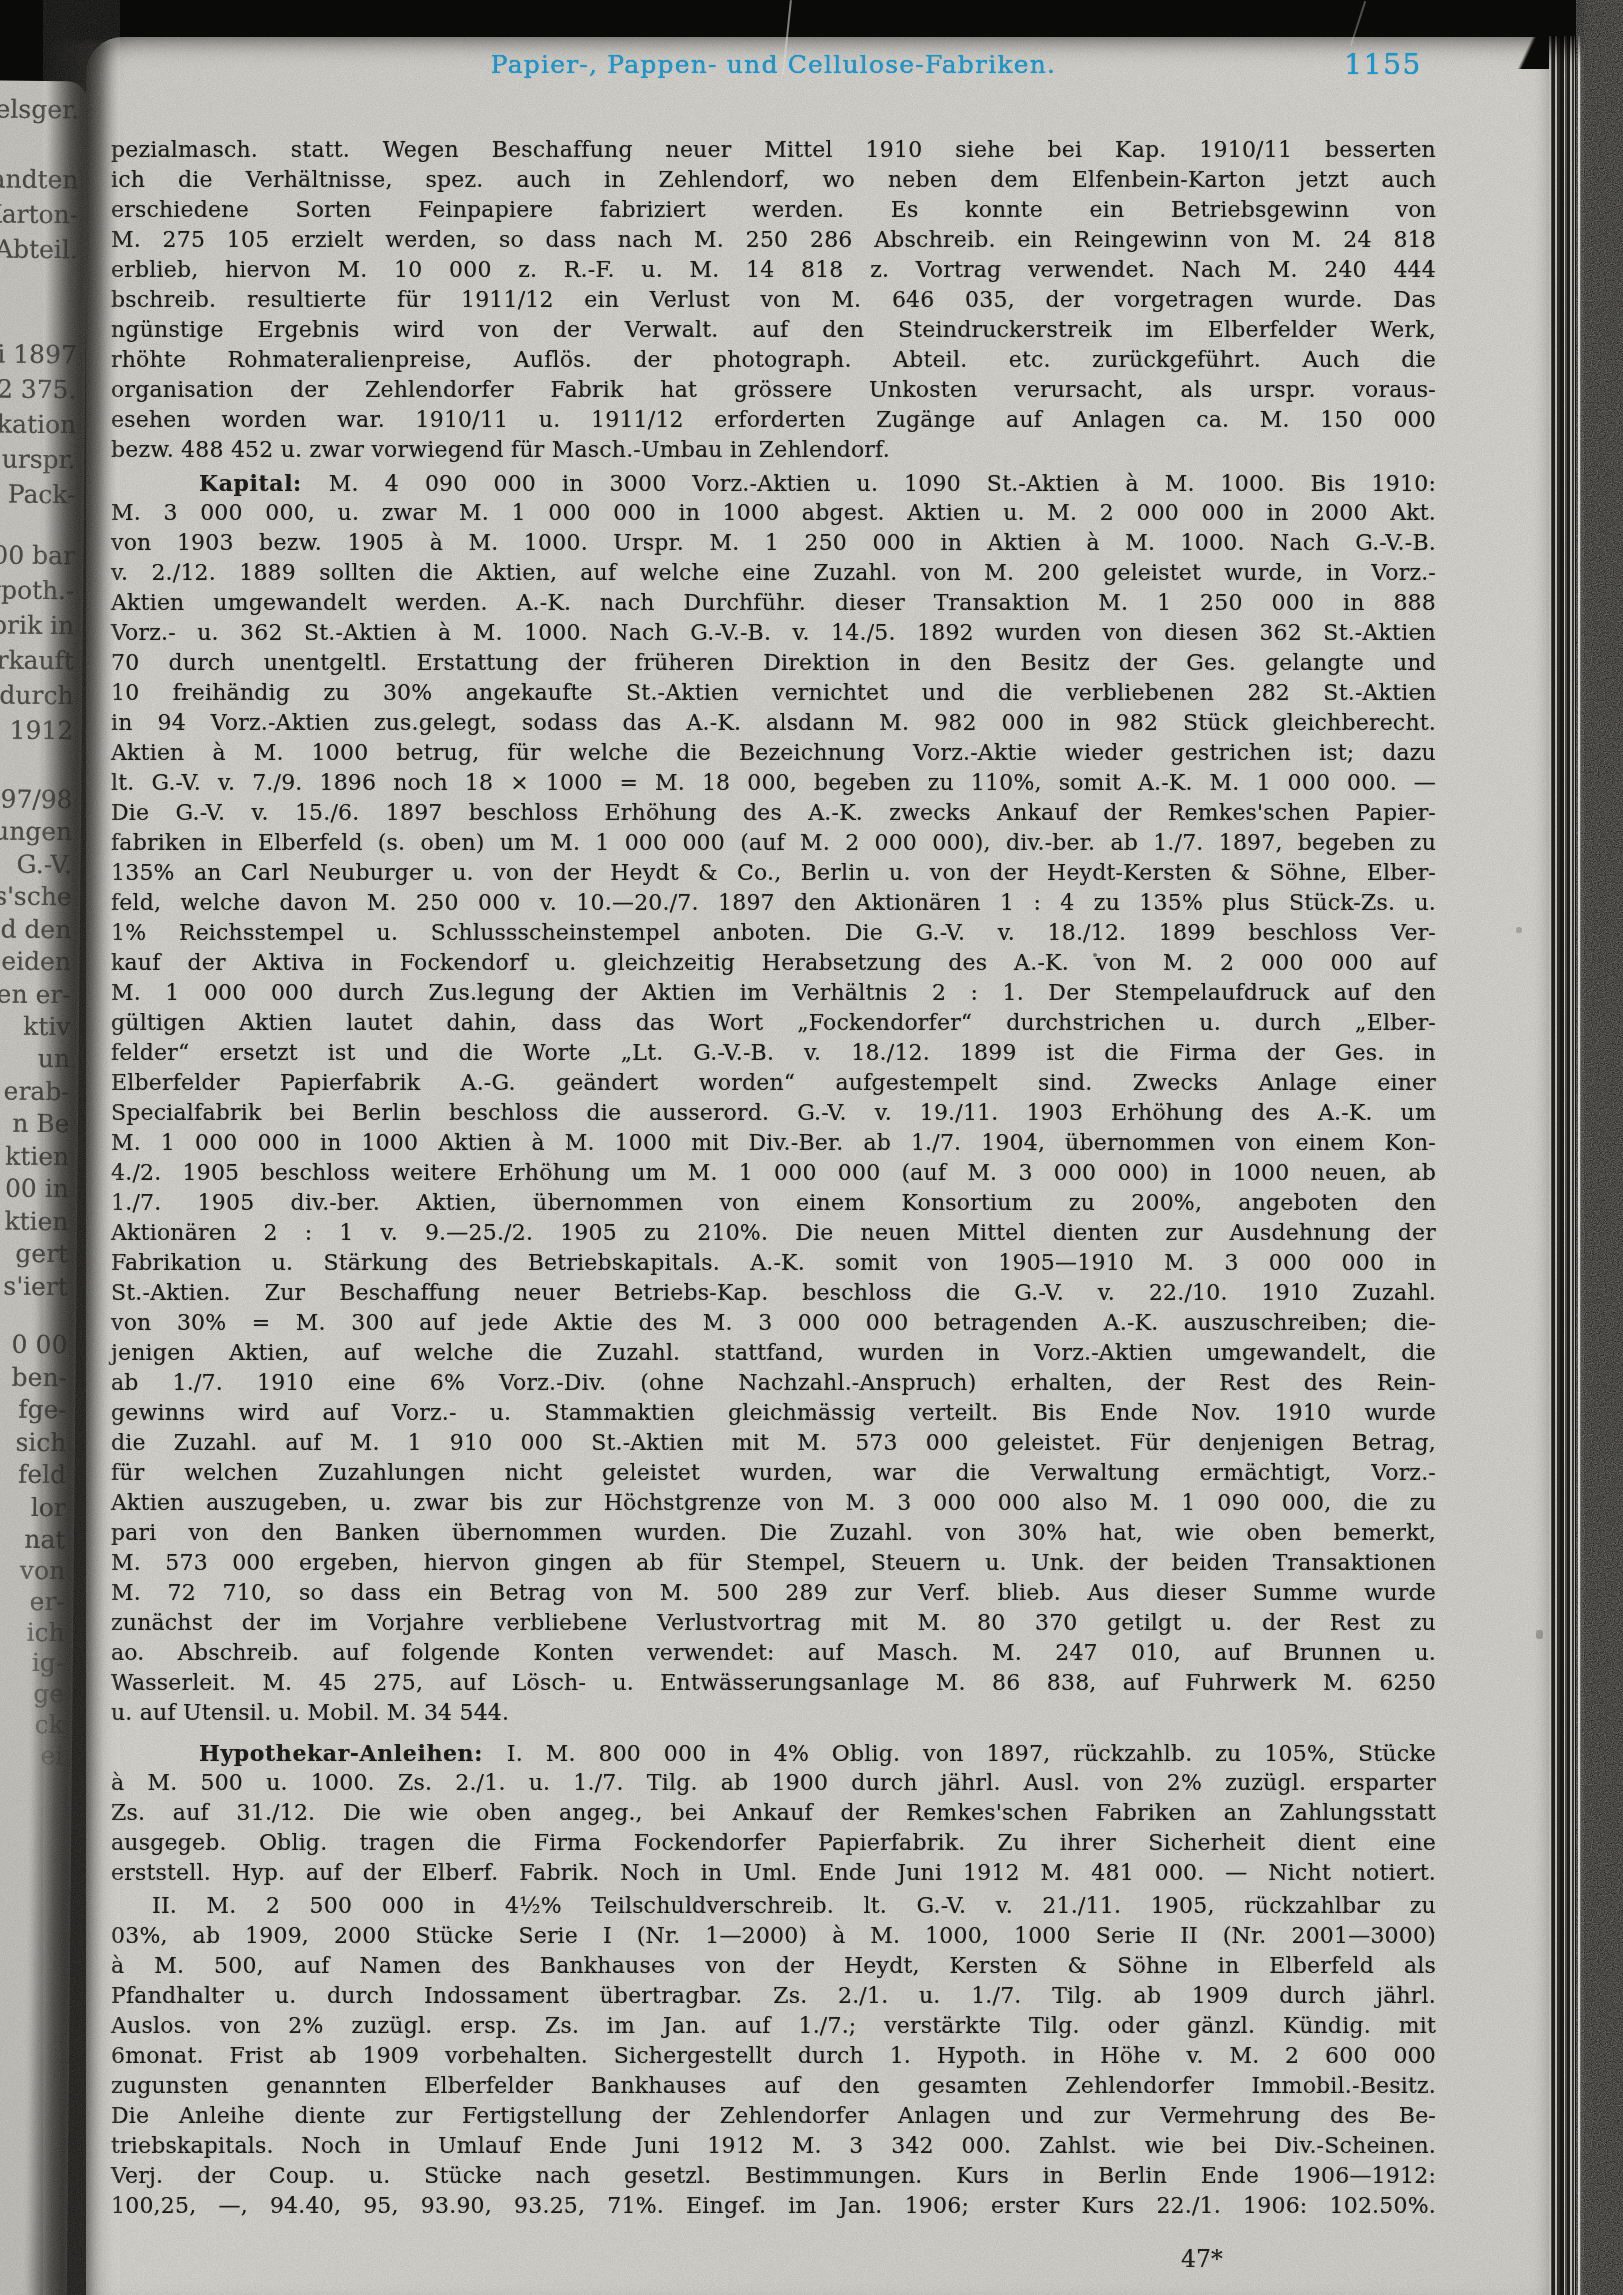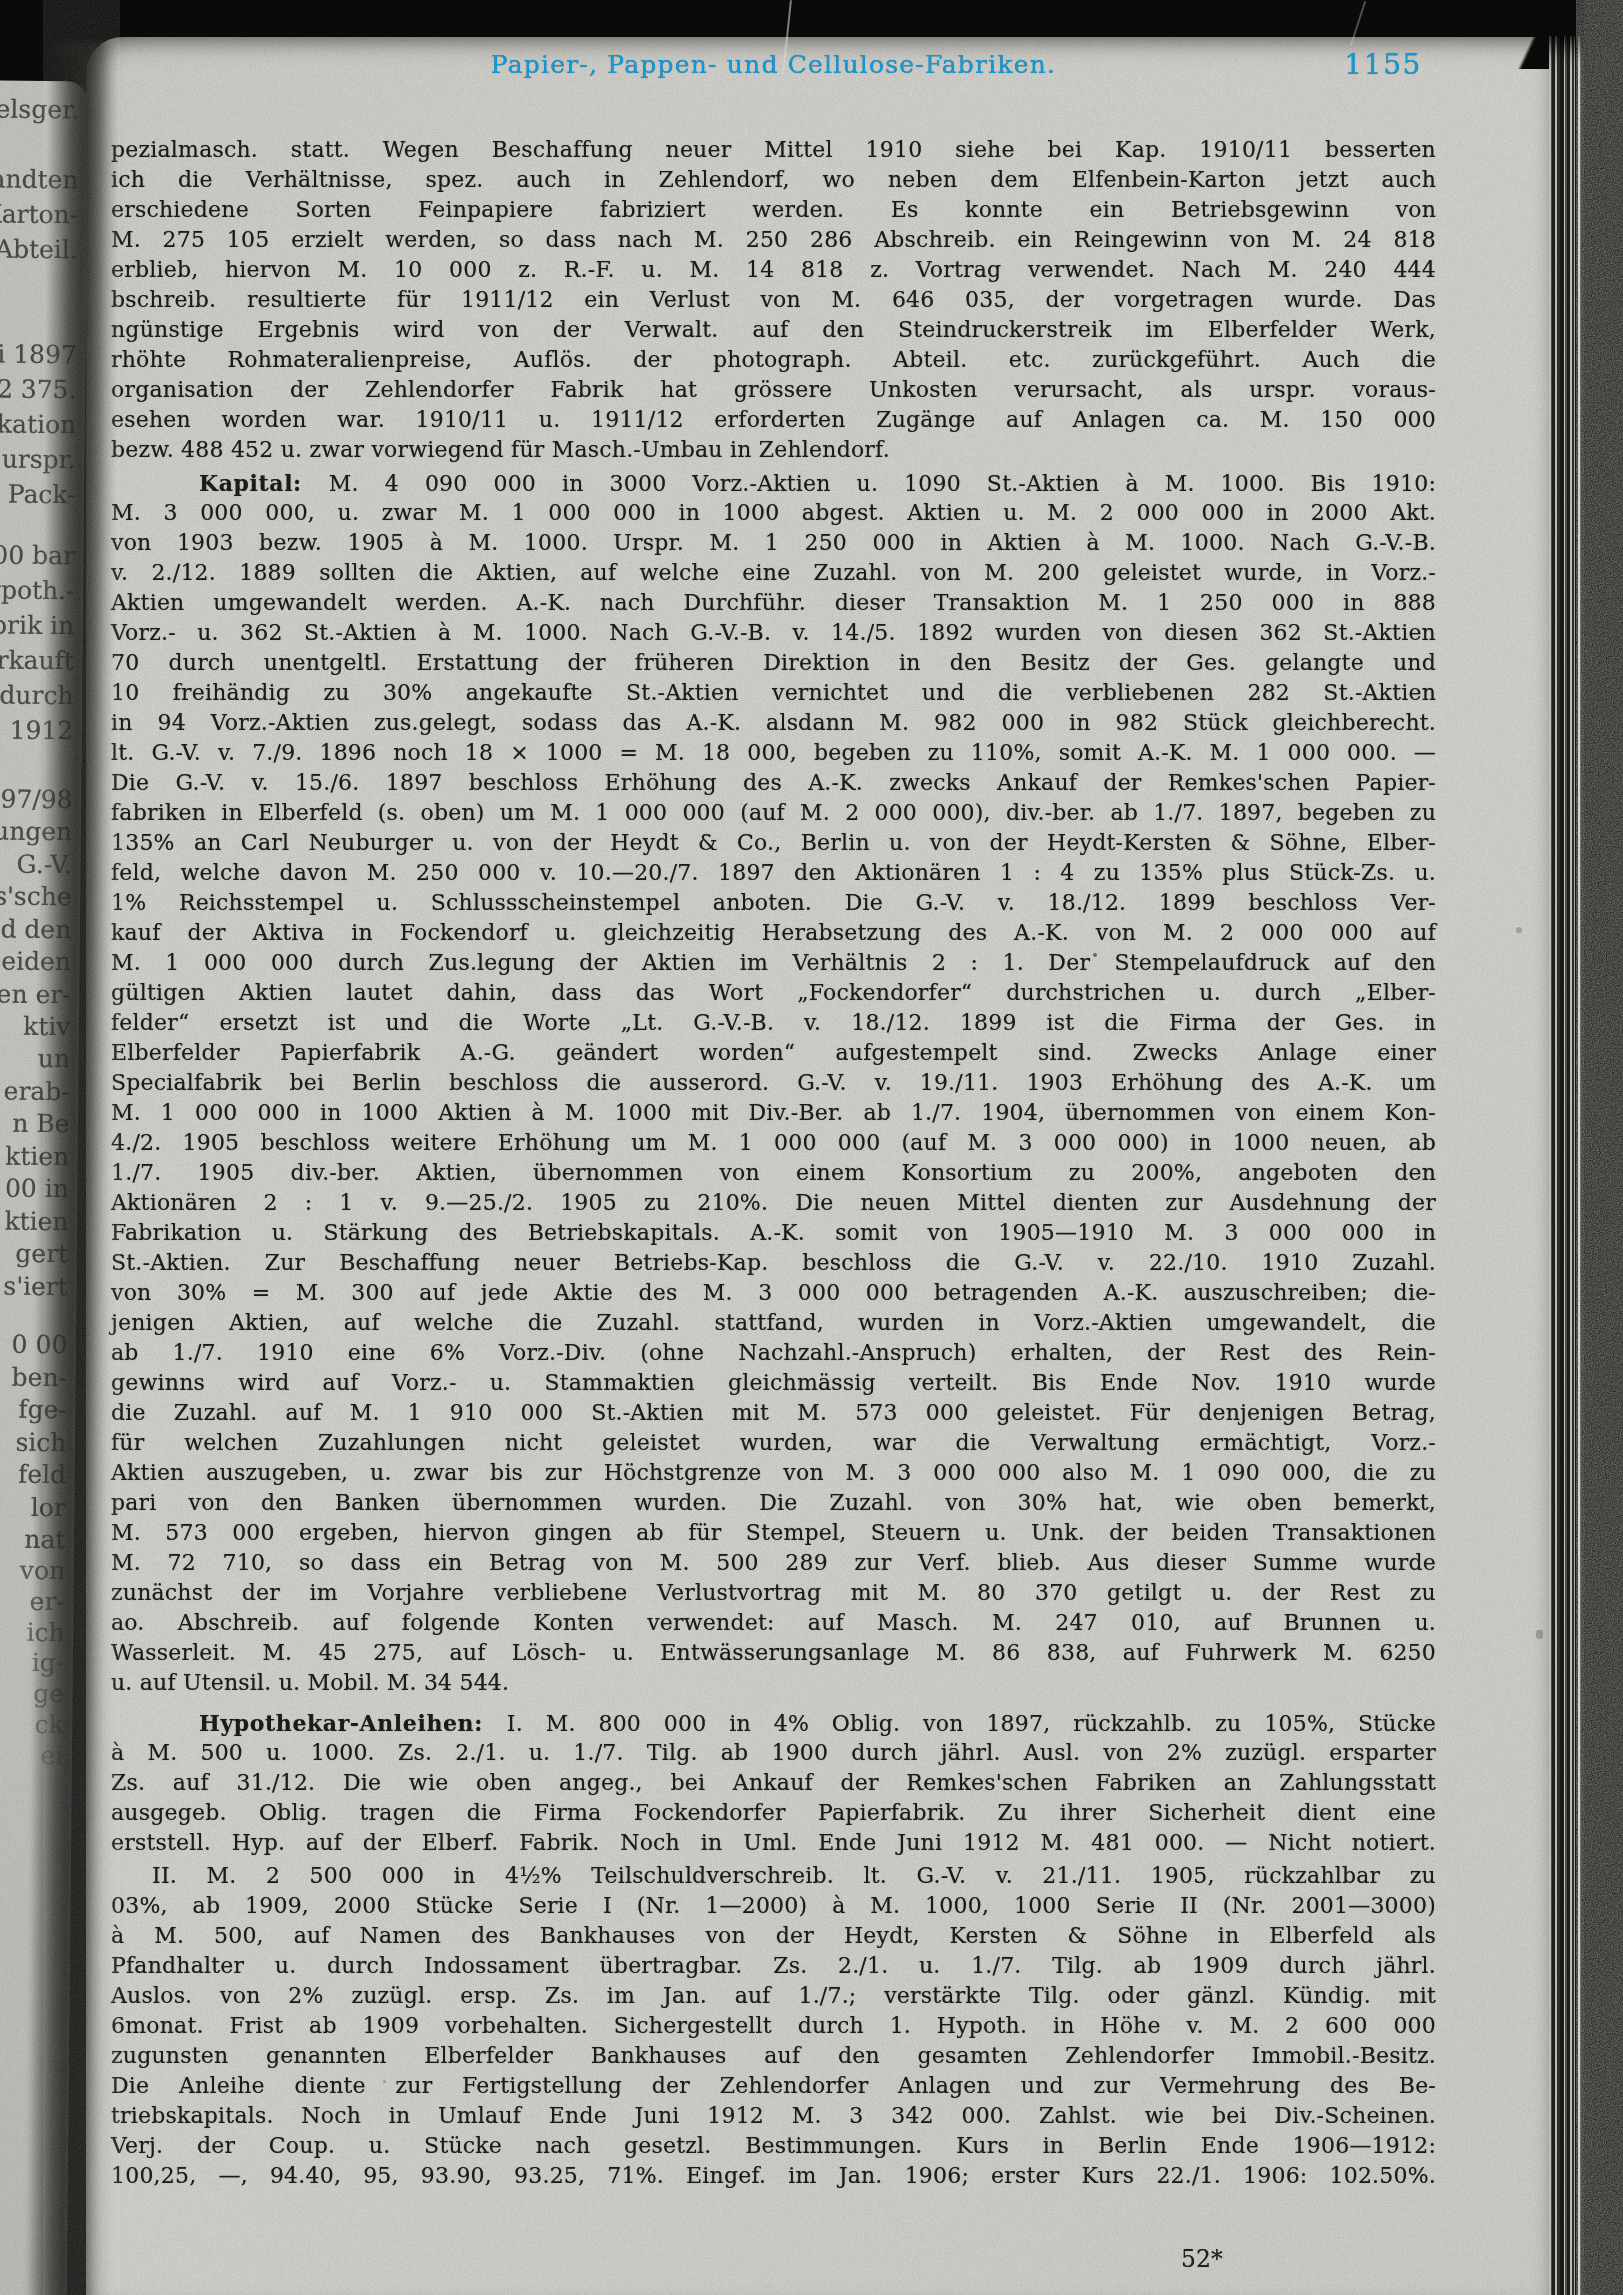--- a/index.html
+++ b/index.html
@@ -147,20 +147,21 @@
     <div style="margin-top: 3.2px;">
       <div class="line indent"><b class="lead">Kapital: </b>M. 4 090 000 in 3000 Vorz.-Aktien u. 1090 St.-Aktien à M. 1000.  Bis 1910:</div>
       <div class="line">M. 3 000 000, u. zwar M. 1 000 000 in 1000 abgest. Aktien u. M. 2 000 000 in 2000 Akt.</div>
       <div class="line">von 1903 bezw. 1905 à M. 1000.  Urspr. M. 1 250 000 in Aktien à M. 1000.  Nach G.-V.-B.</div>
       <div class="line">v. 2./12. 1889 sollten die Aktien, auf welche eine Zuzahl. von M. 200 geleistet wurde, in Vorz.-</div>
       <div class="line">Aktien umgewandelt werden.  A.-K. nach Durchführ. dieser Transaktion M. 1 250 000 in 888</div>
       <div class="line">Vorz.- u. 362 St.-Aktien à M. 1000. Nach G.-V.-B. v. 14./5. 1892 wurden von diesen 362 St.-Aktien</div>
       <div class="line">70 durch unentgeltl. Erstattung der früheren Direktion in den Besitz der Ges. gelangte und</div>
       <div class="line">10 freihändig zu 30% angekaufte St.-Aktien vernichtet und die verbliebenen 282 St.-Aktien</div>
       <div class="line">in 94 Vorz.-Aktien zus.gelegt, sodass das A.-K. alsdann M. 982 000 in 982 Stück gleichberecht.</div>
+      <div class="line">Aktien à M. 1000 betrug, für welche die Bezeichnung Vorz.-Aktie wieder gestrichen ist; dazu</div>
       <div class="line">lt. G.-V. v. 7./9. 1896 noch 18 × 1000 = M. 18 000, begeben zu 110%, somit A.-K. M. 1 000 000. —</div>
       <div class="line">Die G.-V. v. 15./6. 1897 beschloss Erhöhung des A.-K. zwecks Ankauf der Remkes'schen Papier-</div>
       <div class="line">fabriken in Elberfeld (s. oben) um M. 1 000 000 (auf M. 2 000 000), div.-ber. ab 1./7. 1897, begeben zu</div>
       <div class="line">135% an Carl Neuburger u. von der Heydt &amp; Co., Berlin u. von der Heydt-Kersten &amp; Söhne, Elber-</div>
       <div class="line">feld, welche davon M. 250 000 v. 10.—20./7. 1897 den Aktionären 1 : 4 zu 135% plus Stück-Zs. u.</div>
       <div class="line">1% Reichsstempel u. Schlussscheinstempel anboten.  Die G.-V. v. 18./12. 1899 beschloss Ver-</div>
       <div class="line">kauf der Aktiva in Fockendorf u. gleichzeitig Herabsetzung des A.-K. von M. 2 000 000 auf</div>
       <div class="line">M. 1 000 000 durch Zus.legung der Aktien im Verhältnis 2 : 1.  Der Stempelaufdruck auf den</div>
       <div class="line">gültigen Aktien lautet dahin, dass das Wort „Fockendorfer“ durchstrichen u. durch „Elber-</div>
       <div class="line">felder“ ersetzt ist und die Worte „Lt. G.-V.-B. v. 18./12. 1899 ist die Firma der Ges. in</div>
@@ -202,21 +203,21 @@
       <div class="line">Auslos. von 2% zuzügl. ersp. Zs. im Jan. auf 1./7.; verstärkte Tilg. oder gänzl. Kündig. mit</div>
       <div class="line">6monat. Frist ab 1909 vorbehalten.  Sichergestellt durch 1. Hypoth. in Höhe v. M. 2 600 000</div>
       <div class="line">zugunsten genannten Elberfelder Bankhauses auf den gesamten Zehlendorfer Immobil.-Besitz.</div>
       <div class="line">Die Anleihe diente zur Fertigstellung der Zehlendorfer Anlagen und zur Vermehrung des Be-</div>
       <div class="line">triebskapitals.  Noch in Umlauf Ende Juni 1912 M. 3 342 000.  Zahlst. wie bei Div.-Scheinen.</div>
       <div class="line">Verj. der Coup. u. Stücke nach gesetzl. Bestimmungen.  Kurs in Berlin Ende 1906—1912:</div>
       <div class="line">100,25, —, 94.40, 95, 93.90, 93.25, 71%.  Eingef. im Jan. 1906; erster Kurs 22./1. 1906: 102.50%.</div>
     </div>
   </div>
 
-<div id="footer-sig">52*</div>
+<div id="footer-sig">47*</div>
 
 <div class="scratch" style="left:786px;top:0;width:1.6px;height:75px;transform:rotate(6deg);"></div>
 <div class="scratch" style="left:1357px;top:0;width:1.6px;height:47px;transform:rotate(18deg);opacity:.6;"></div>
 <div class="speck" style="left:1093px;top:953px;width:4px;height:4px;"></div>
 <div class="speck" style="left:1536px;top:1630px;width:7.3px;height:9px;opacity:.45;border-radius:2.4px;"></div>
 <div class="speck" style="left:1516px;top:927px;width:5.7px;height:5.7px;opacity:.4;"></div>
 <div class="speck" style="left:383px;top:2080px;width:3.2px;height:3.2px;opacity:.5;"></div>
 <div class="speck" style="left:836px;top:269px;width:3.2px;height:3.2px;opacity:.45;"></div>
 
 <svg id="grain" xmlns="http://www.w3.org/2000/svg" viewBox="0 0 2000 2828" width="1623" height="2295">

